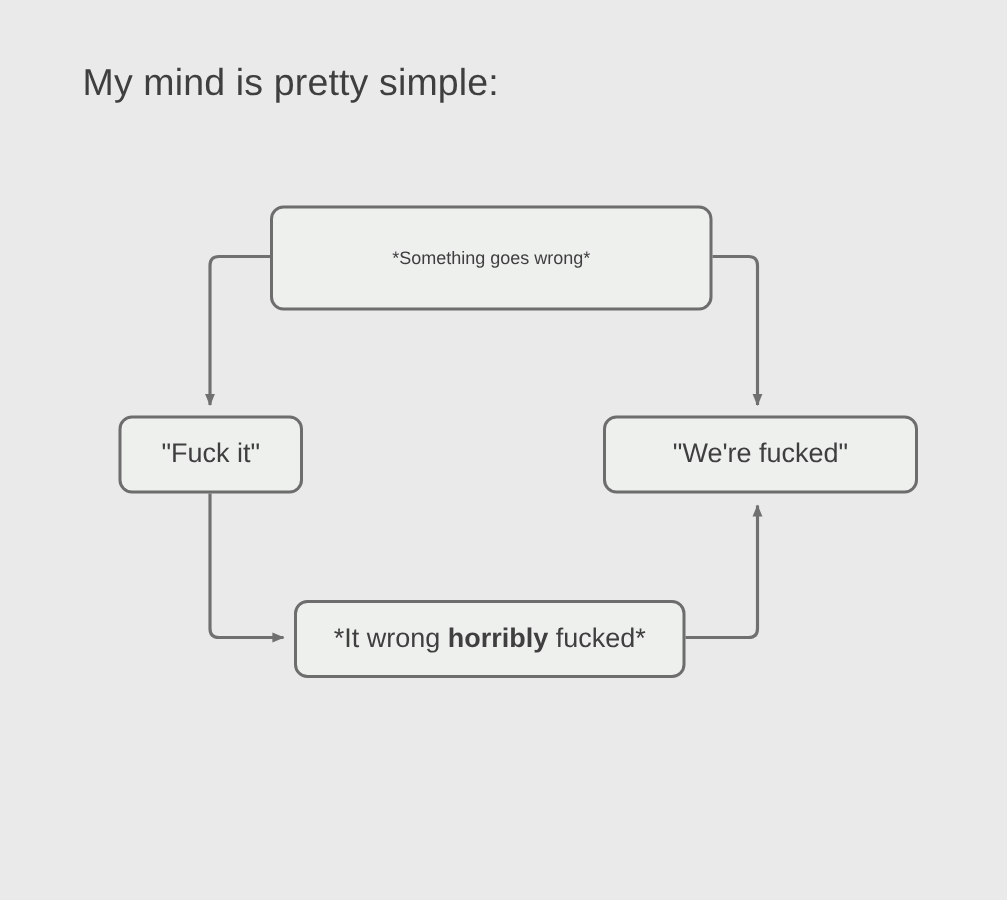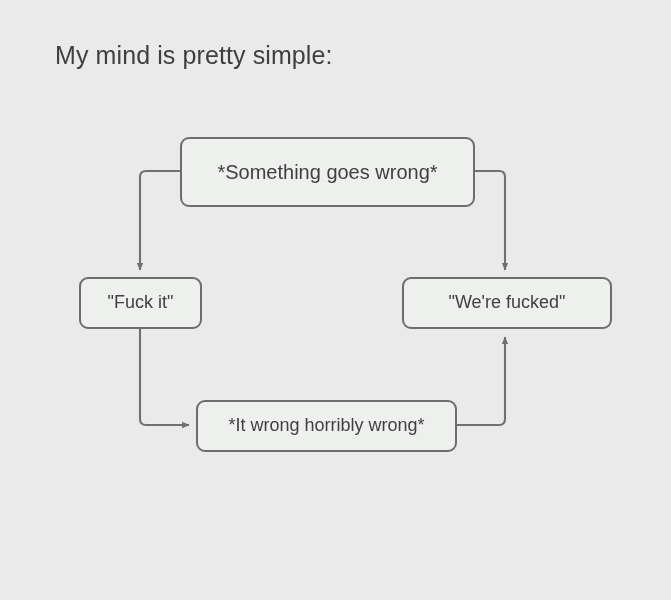--- a/index.html
+++ b/index.html
@@ -49,23 +49,23 @@
     font-size: 18px;
     line-height: 1.2;
     text-align: center;
     white-space: nowrap;
     z-index: 2;
   }
   .node-label {
     padding: 0 10px;
   }
   .node-label b {
-    font-weight: 400;
+    font-weight: 700;
   }
-  #node-start  { left: 180px; top: 137px; width: 295px; height: 70px; font-size: 20px; }
+  #node-start  { left: 180px; top: 137px; width: 295px; height: 70px; font-size: 12px; }
   #node-left   { left: 79px;  top: 277px; width: 123px; height: 52px; }
   #node-right  { left: 402px; top: 277px; width: 210px; height: 52px; }
   #node-bottom { left: 196px; top: 400px; width: 261px; height: 52px; }
 </style>
 </head>
 <body>
 
 <div id="canvas">
 
   <div id="title">My mind is pretty simple:</div>
@@ -95,17 +95,17 @@
   <div class="node" id="node-left">
     <span class="node-label">"Fuck it"</span>
   </div>
 
   <div class="node" id="node-right">
     <span class="node-label">"We're fucked"</span>
   </div>
 
   <div class="node" id="node-bottom">
     <span class="node-label">
-      <span>*It wrong </span><b>horribly</b><span> wrong*</span>
+      <span>*It wrong </span><b>horribly</b><span> fucked*</span>
     </span>
   </div>
 
 </div>
 
 </body></html>

